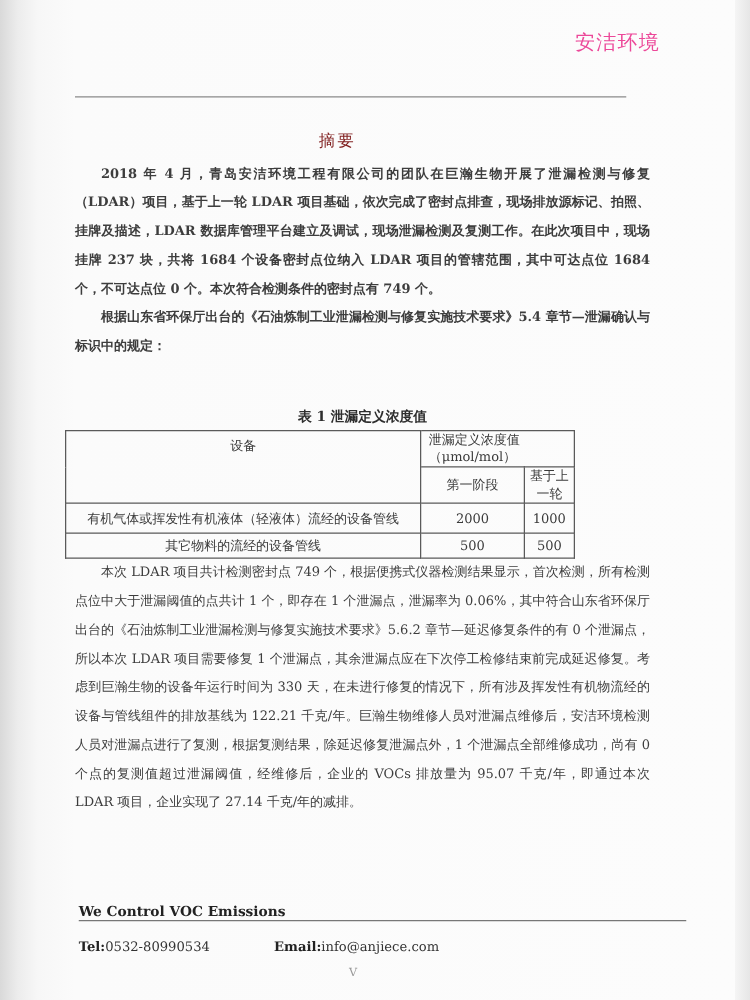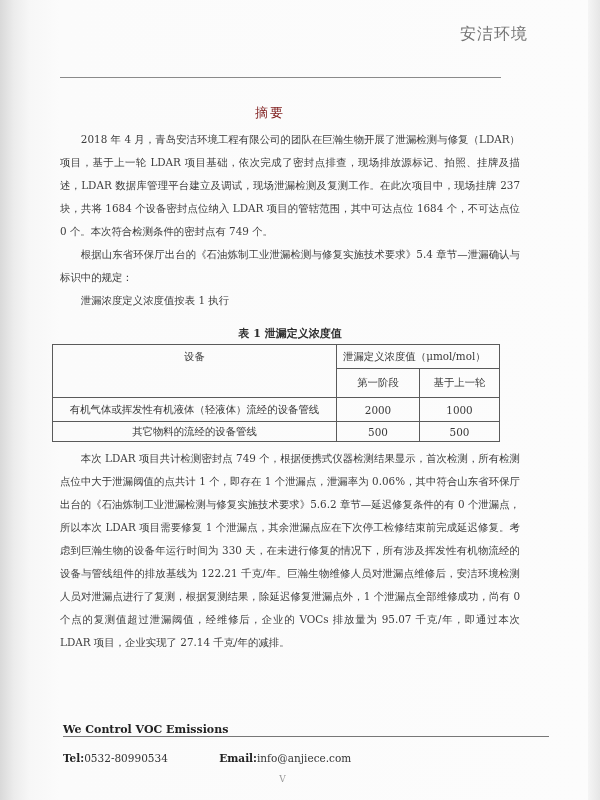--- a/index.html
+++ b/index.html
@@ -4,32 +4,32 @@
 <style>
   html, body { margin:0; padding:0; }
   body {
     width:600px; height:800px; overflow:hidden; position:relative;
     background: linear-gradient(to right, #d9d9d9 0px, #ececec 14px, #f7f7f7 30px, #fbfbfb 60px, #fcfcfc 100%);
     font-family: "DejaVu Serif", "Liberation Serif", serif;
     color:#3a3a3a;
   }
   .right-edge { position:absolute; right:0; top:0; width:12px; height:800px;
     background: linear-gradient(to right, #f5f5f5, #e6e6e6); }
-  .header-title { position:absolute; right:72px; top:24px; font-size:16px; color:#737373;
+  .header-title { position:absolute; right:72px; top:24px; font-size:16px; color:#ec4899;
     font-family:Liberation Mono, monospace; letter-spacing:1px; }
   .header-rule { position:absolute; left:60px; top:77px; width:441px; height:1px; background:#8a8a8a; }
   .abstract-title { position:absolute; left:0; width:540px; top:104px; text-align:center;
     font-size:13px; letter-spacing:2px; color:#7f1d1d; }
   .body-text { position:absolute; left:60px; width:460px; font-size:10.4px; color:#3d3d3d;
     line-height:23px; }
   .p { margin:0; text-align:justify; text-align-last:left; }
   .indent { text-indent:2em; }
   .table-caption { position:absolute; left:0; width:580px; top:326px; text-align:center;
     font-size:11px; color:#2e2e2e; font-weight:bold; }
-  table.def { position:absolute; left:52px; top:344px; width:448px; border-collapse:collapse;
+  table.def { position:absolute; left:52px; top:344px; width:408px; border-collapse:collapse;
     font-size:10.4px; color:#3a3a3a;padding-left:47px; }
   table.def td { border:1px solid #5a5a5a; text-align:center; padding:0; }
   table.def { border:1.5px solid #333; }
   .footer-slogan { position:absolute; left:63px; top:723px; font-size:11px; font-weight:bold;
     color:#222; }
   .footer-rule { position:absolute; left:63px; top:736px; width:486px; height:1px; background:#777; }
   .footer-contact { position:absolute; left:63px; top:752px; font-size:10.5px; color:#333; }
   .footer-contact b { color:#222; }
   .footer-contact .email { margin-left:48px;text-align:center; }
   .page-number { position:absolute; left:0; width:565px; top:774px; text-align:center; font-size:9px; color:#999; }
@@ -37,24 +37,23 @@
 </head>
 <body>
 
 <div class="right-edge"></div>
 
 <div class="header-title">安洁环境</div>
 <div class="header-rule"></div>
 
 <div class="abstract-title">摘要</div>
 
-<div class="body-text" style="top:128px;">
+<div class="body-text" style="top:128px;font-weight:bold;">
   <p class="p indent">2018 年 4 月，青岛安洁环境工程有限公司的团队在巨瀚生物开展了泄漏检测与修复（LDAR）项目，基于上一轮 LDAR 项目基础，依次完成了密封点排查，现场排放源标记、拍照、挂牌及描述，LDAR 数据库管理平台建立及调试，现场泄漏检测及复测工作。在此次项目中，现场挂牌 237 块，共将 1684 个设备密封点位纳入 LDAR 项目的管辖范围，其中可达点位 1684 个，不可达点位 0 个。本次符合检测条件的密封点有 749 个。</p>
   <p class="p indent">根据山东省环保厅出台的《石油炼制工业泄漏检测与修复实施技术要求》5.4 章节—泄漏确认与标识中的规定：</p>
-  <p class="p indent">泄漏浓度定义浓度值按表 1 执行</p>
 </div>
 
 <div class="table-caption">表 1  泄漏定义浓度值</div>
 
 <table class="def">
   <tbody>
       <tr style="height:24px;">
     <td rowspan="2" style="width:283px; vertical-align:top; padding-top:5px;">设备</td>
     <td colspan="2" style="text-align:left; padding-left:6px;">泄漏定义浓度值（μmol/mol）</td>
   </tr>

